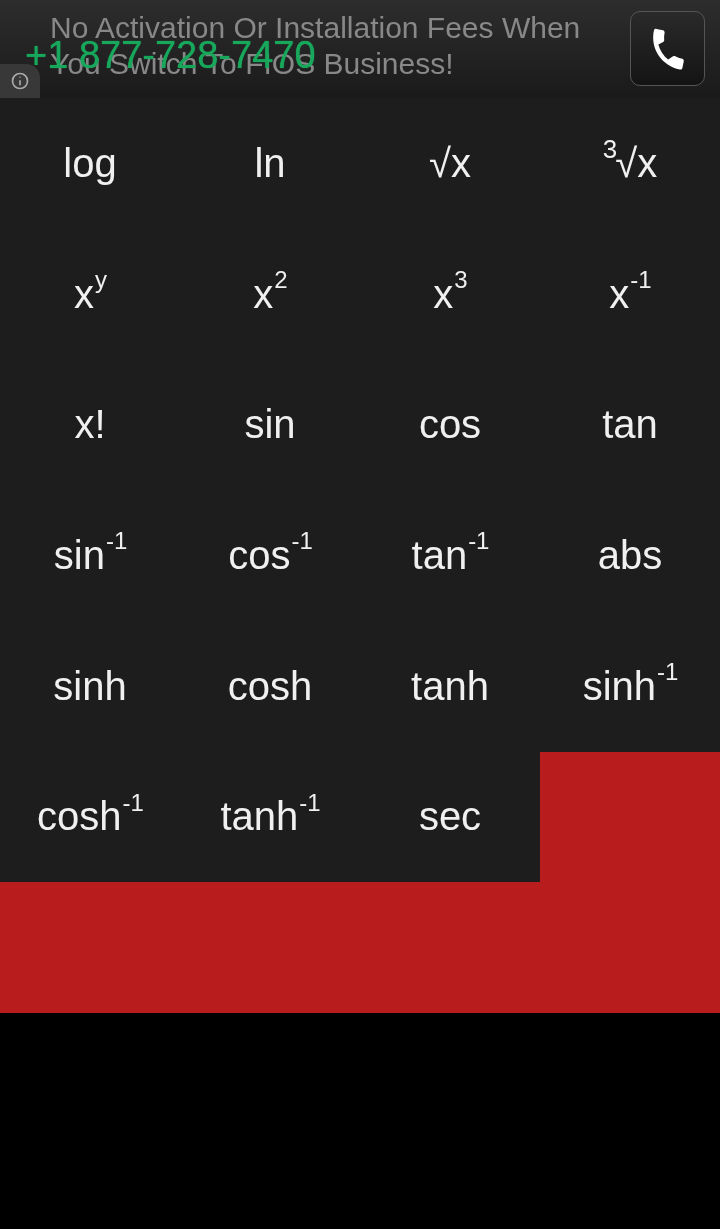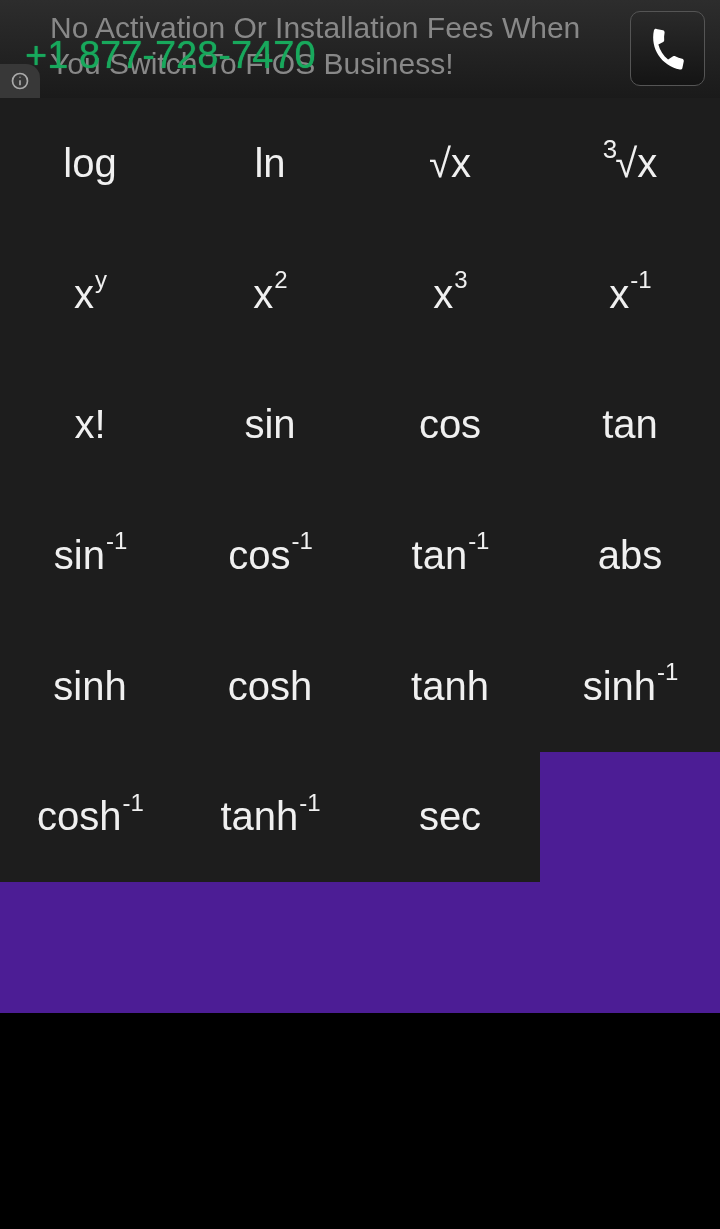--- a/index.html
+++ b/index.html
@@ -9,21 +9,21 @@
     
     .banner { position:absolute; top:0; left:0; right:0; height:98px; background:linear-gradient(#2d2d2d,#1a1a1a); }
     .banner-text { position:absolute; top:10px; left:50px; right:110px; color:#888; font-size:30px; line-height:36px; font-weight:300; }
     .banner-phone { position:absolute; top:34px; left:25px; font-size:38px; font-weight:400; color:#18a85c; text-shadow:0 0 1px #18a85c; }
     .info-badge { position:absolute; left:0px; bottom:0px; width:40px; height:34px; background:#383838; border-top-right-radius:14px; display:flex; align-items:center; justify-content:center; }
     .info-badge svg { width:20px; height:20px; }
     .call-btn { position:absolute; top:11px; right:15px; width:75px; height:75px; background:linear-gradient(#2a2a2a,#141414); border:1px solid #555; border-radius:10px; display:flex; align-items:center; justify-content:center; }
     .call-btn svg { width:46px; height:46px; transform:rotate(12deg); }
 
     
-    .grid { position:absolute; top:98px; left:0; right:0; bottom:0; display:grid; grid-template-columns:repeat(4,1fr); grid-template-rows:repeat(7,1fr); gap:0; background:#4c1d95; }
+    .grid { position:absolute; top:98px; left:0; right:0; bottom:0; display:grid; grid-template-columns:repeat(4,1fr); grid-template-rows:repeat(7,1fr); gap:0; background:#b91c1c; }
     .key { background:#1d1d1d; display:flex; align-items:center; justify-content:center; font-size:40px; font-weight:300; color:#f0f0f0; user-select:none; }
     .key .base { position:relative; }
     .key sup { font-size:24px; position:relative; top:-14px; left:1px; }
     .key .pre { font-size:26px; position:relative; top:-14px; margin-right:-2px; }
   </style>
 </head>
 <body>
 
 <div class="screen">
 

